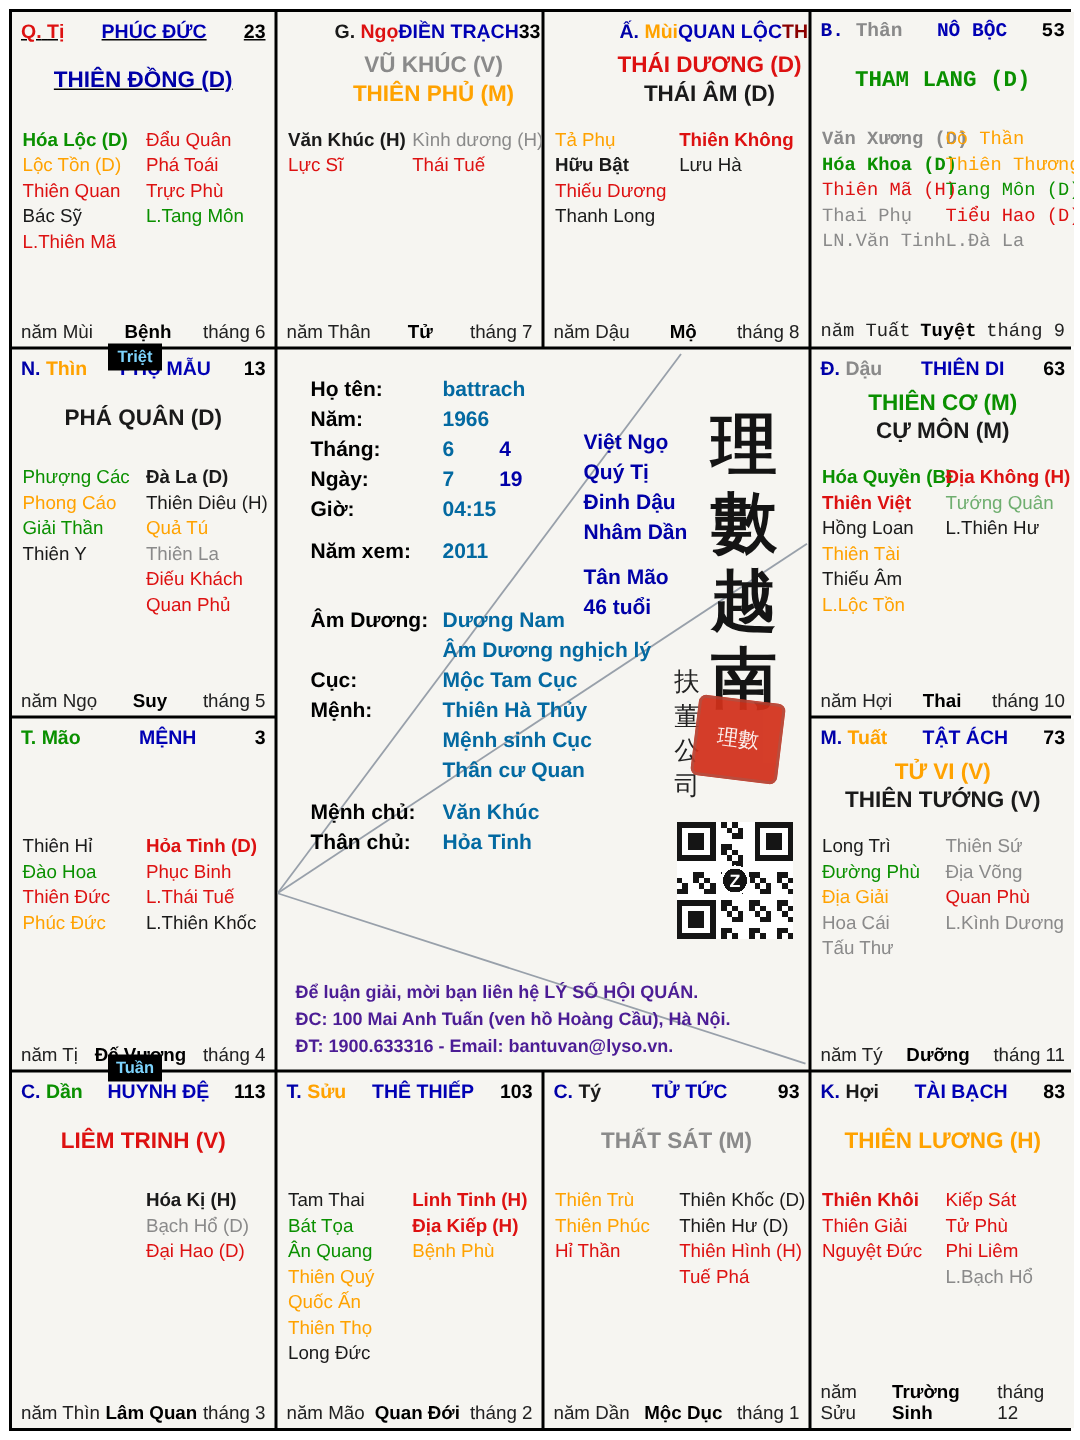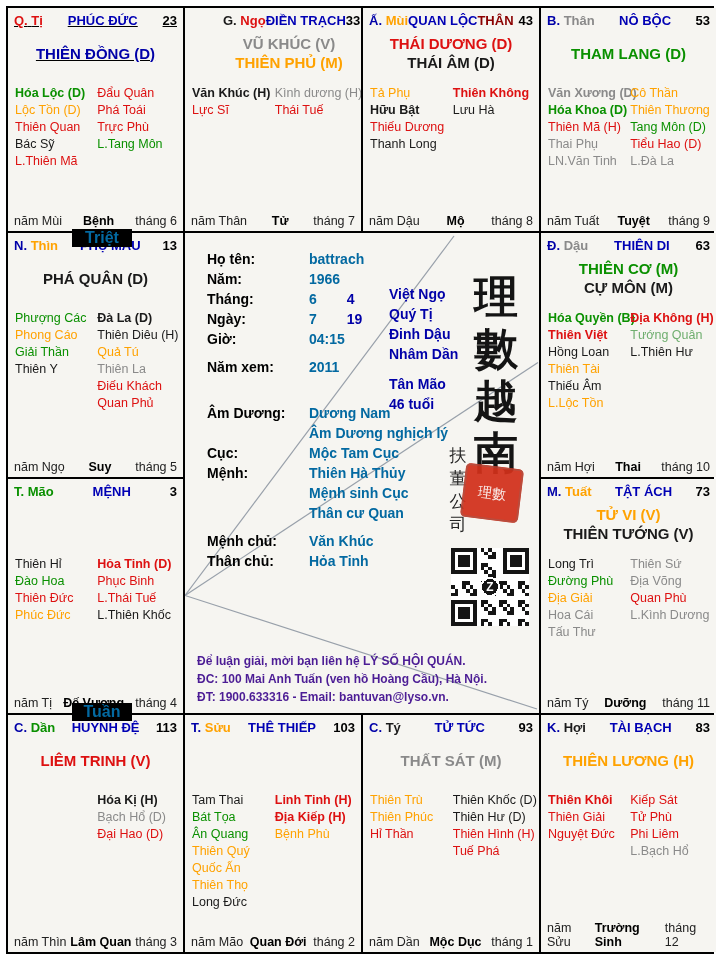--- a/index.html
+++ b/index.html
@@ -22,39 +22,39 @@
   .ft{position:absolute;left:0;right:0;bottom:3px;display:flex;justify-content:space-between;
       padding:0 6px;font-size:12.5px;color:#222;}
   .ft .stage{font-weight:bold;color:#000;}
   .b{font-weight:bold;}
   .c-red{color:#dd1111;} .c-green{color:#0a9000;} .c-lgreen{color:#6fae6f;}
   .c-orange{color:#ffa200;} .c-gray{color:#8a8a8a;} .c-black{color:#1a1a1a;}
   .c-navy{color:#0000a8;}
   .center{grid-column:2/4;grid-row:2/4;}
   .lines{position:absolute;left:0;top:0;width:100%;height:100%;z-index:0;}
   .info{position:absolute;left:22px;top:16px;z-index:1;font-size:14px;font-weight:bold;line-height:20px;color:#000;}
-  .info .lbl{display:inline-block;width:102px;}
+  .info .lbl{display:inline-block;width:88px;}
   .info .val{color:#0369a1;}
   .info .v2{margin-left:30px;color:#0000a8;}
   .gap8{height:8px;} .gap26{height:26px;}
   .pillars{position:absolute;left:204px;top:51px;z-index:1;font-size:14px;font-weight:bold;line-height:20px;color:#0000a8;}
   .pgap{height:10px;}
   .callig{position:absolute;left:283px;top:38px;width:56px;z-index:1;text-align:center;font-size:44px;
           line-height:52px;color:#141414;font-family:"DejaVu Serif","Liberation Serif",serif;font-weight:bold;}
   .company{position:absolute;left:262px;top:211px;width:22px;z-index:1;font-size:17px;line-height:23px;
            color:#222;text-align:center;font-family:"DejaVu Serif","Liberation Serif",serif;}
   .seal{position:absolute;left:278px;top:233px;width:58px;height:54px;z-index:2;background:#d2301a;
         transform:rotate(7deg);border-radius:5px;box-shadow:inset 0 0 0 2px #b54030;opacity:.93;
         display:flex;align-items:center;justify-content:center;color:rgba(255,255,255,.92);
         font-size:14px;line-height:15px;text-align:center;font-family:"DejaVu Serif","Liberation Serif",serif;}
   .qr{position:absolute;left:266px;top:315px;width:78px;height:78px;z-index:1;}
   .contact{position:absolute;left:12px;bottom:7px;z-index:1;font-size:12px;font-weight:bold;
            color:#4c1d95;line-height:18px;white-space:nowrap;}
-  .badge{position:absolute;width:60px;height:18px;background:#000;color:#0369a1;font-weight:bold;
-         font-size:16px;text-align:center;line-height:18px;z-index:6;}
+  .badge{position:absolute;width:36px;height:18px;background:#000;color:#7dd3fc;font-weight:bold;
+         font-size:11px;text-align:center;line-height:18px;z-index:6;}
   #badge-triet{left:72px;top:229px;}
   #badge-tuan{left:72px;top:703px;}
   .wm{position:absolute;pointer-events:none;z-index:0;font-weight:bold;}
   #wm1{left:26px;top:838px;font-size:44px;color:rgba(80,70,40,.055);}
   #wm2{left:230px;top:650px;font-size:58px;font-style:italic;color:rgba(110,95,55,.05);transform:rotate(-6deg);}
 </style>
 </head>
 <body>
 
 <div id="page">
@@ -357,21 +357,21 @@
             <div class="c-gray">Kình dương (H)</div>
             <div class="c-red">Thái Tuế</div>
           </div>
         </div>
         <div class="ft">
           <span>năm Thân</span>
           <span class="stage">Tử</span>
           <span>tháng 7</span>
         </div>
       </div>
-      <div class="cell" style="grid-area: 1 / 3;">
+      <div class="cell" style="grid-area: 1 / 3; padding-left: 44px;">
         <div class="hd">
           <span class="cc"><span class="c-navy">Ấ.</span> <span class="c-orange">Mùi</span></span>
           <span class="pal">QUAN LỘC</span>
           <span class="palx">THÂN</span>
           <span class="num">43</span>
         </div>
         <div class="mains">
           <div class="c-red">THÁI DƯƠNG (D)</div>
           <div class="c-black">THÁI ÂM (D)</div>
         </div>
@@ -386,21 +386,21 @@
             <div class="c-red b">Thiên Không</div>
             <div class="c-black">Lưu Hà</div>
           </div>
         </div>
         <div class="ft">
           <span>năm Dậu</span>
           <span class="stage">Mộ</span>
           <span>tháng 8</span>
         </div>
       </div>
-      <div class="cell" style="grid-area: 1 / 4;">
+      <div class="cell" style="grid-area: 1 / 4; font-family: Liberation Mono, monospace;">
         <div class="hd">
           <span class="cc"><span class="c-navy">B.</span> <span class="c-gray">Thân</span></span>
           <span class="pal">NÔ BỘC</span>
           <span class="num">53</span>
         </div>
         <div class="mains">
           <div class="c-green">THAM LANG (D)</div>
         </div>
         <div class="stars">
           <div class="colL">

